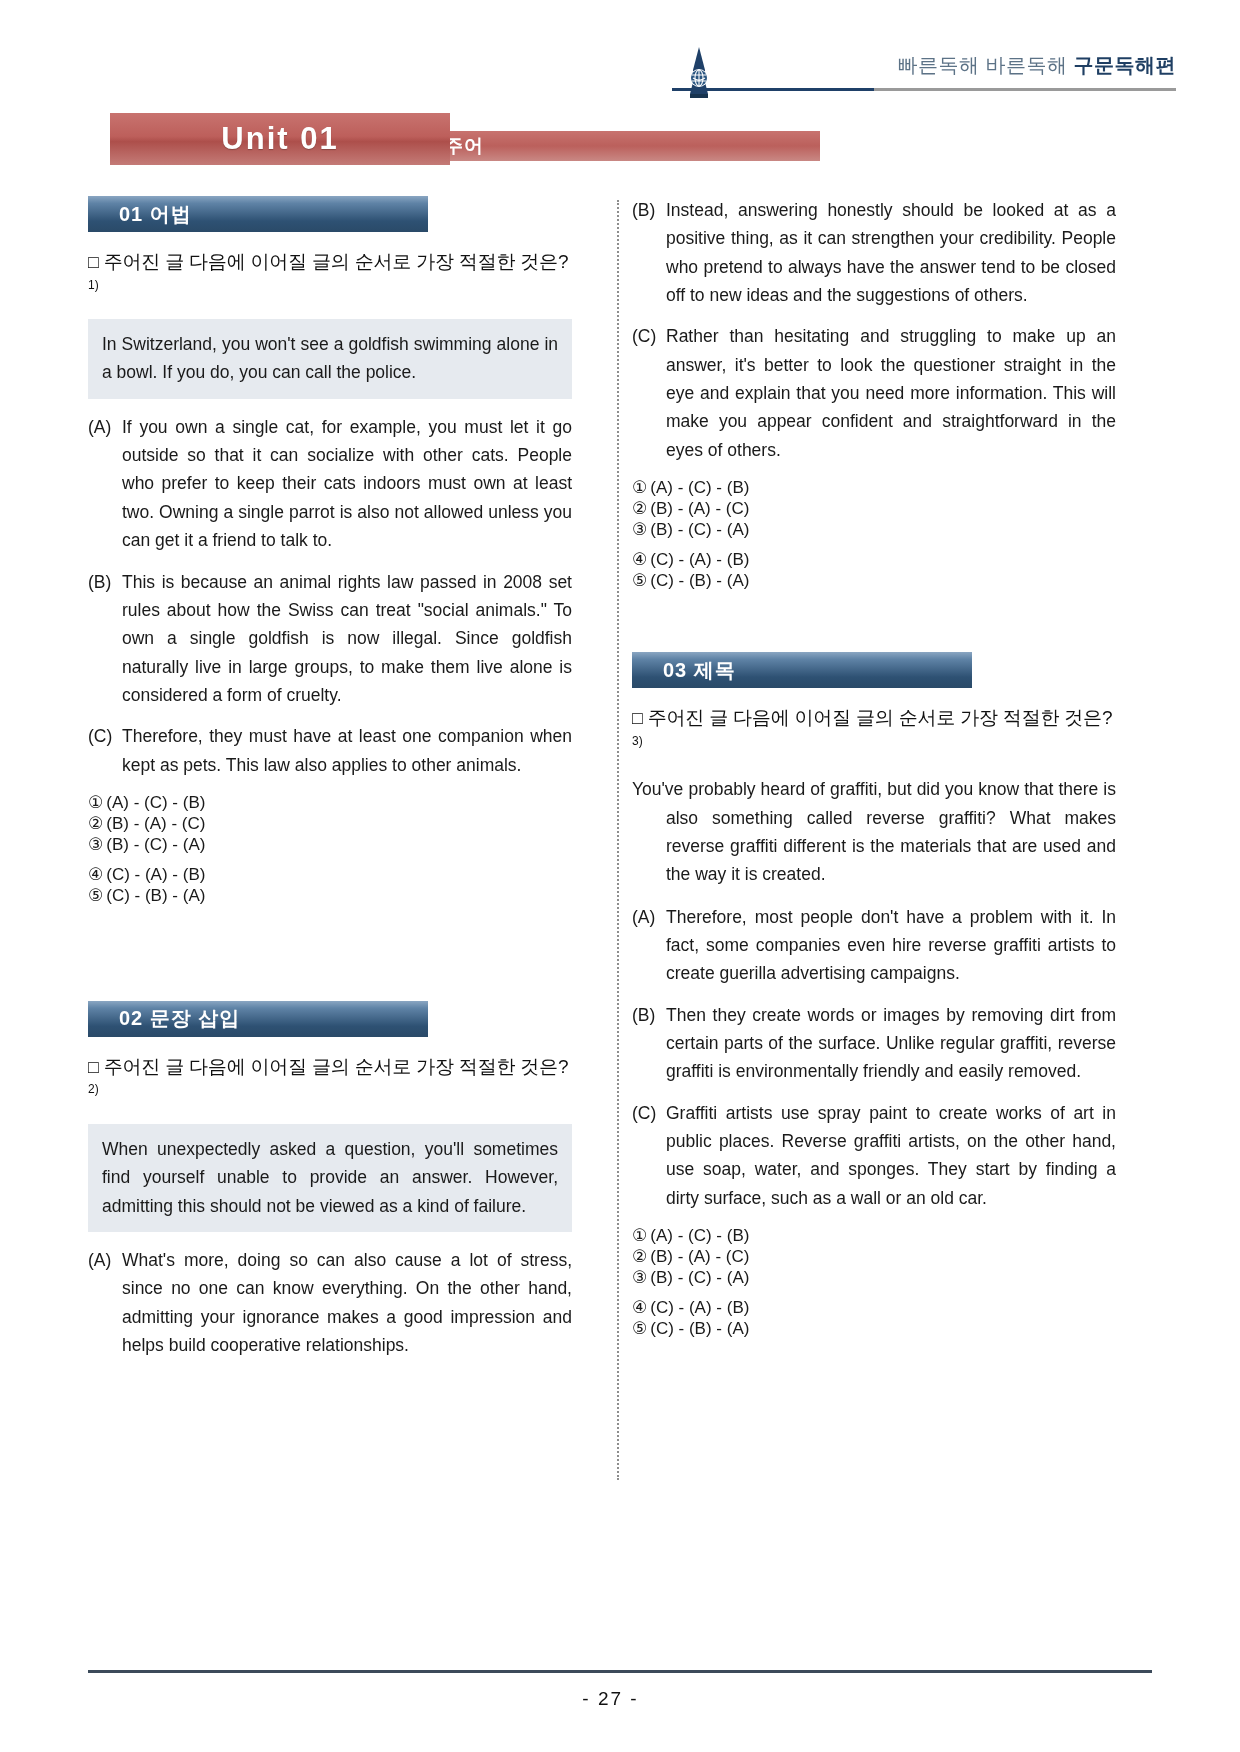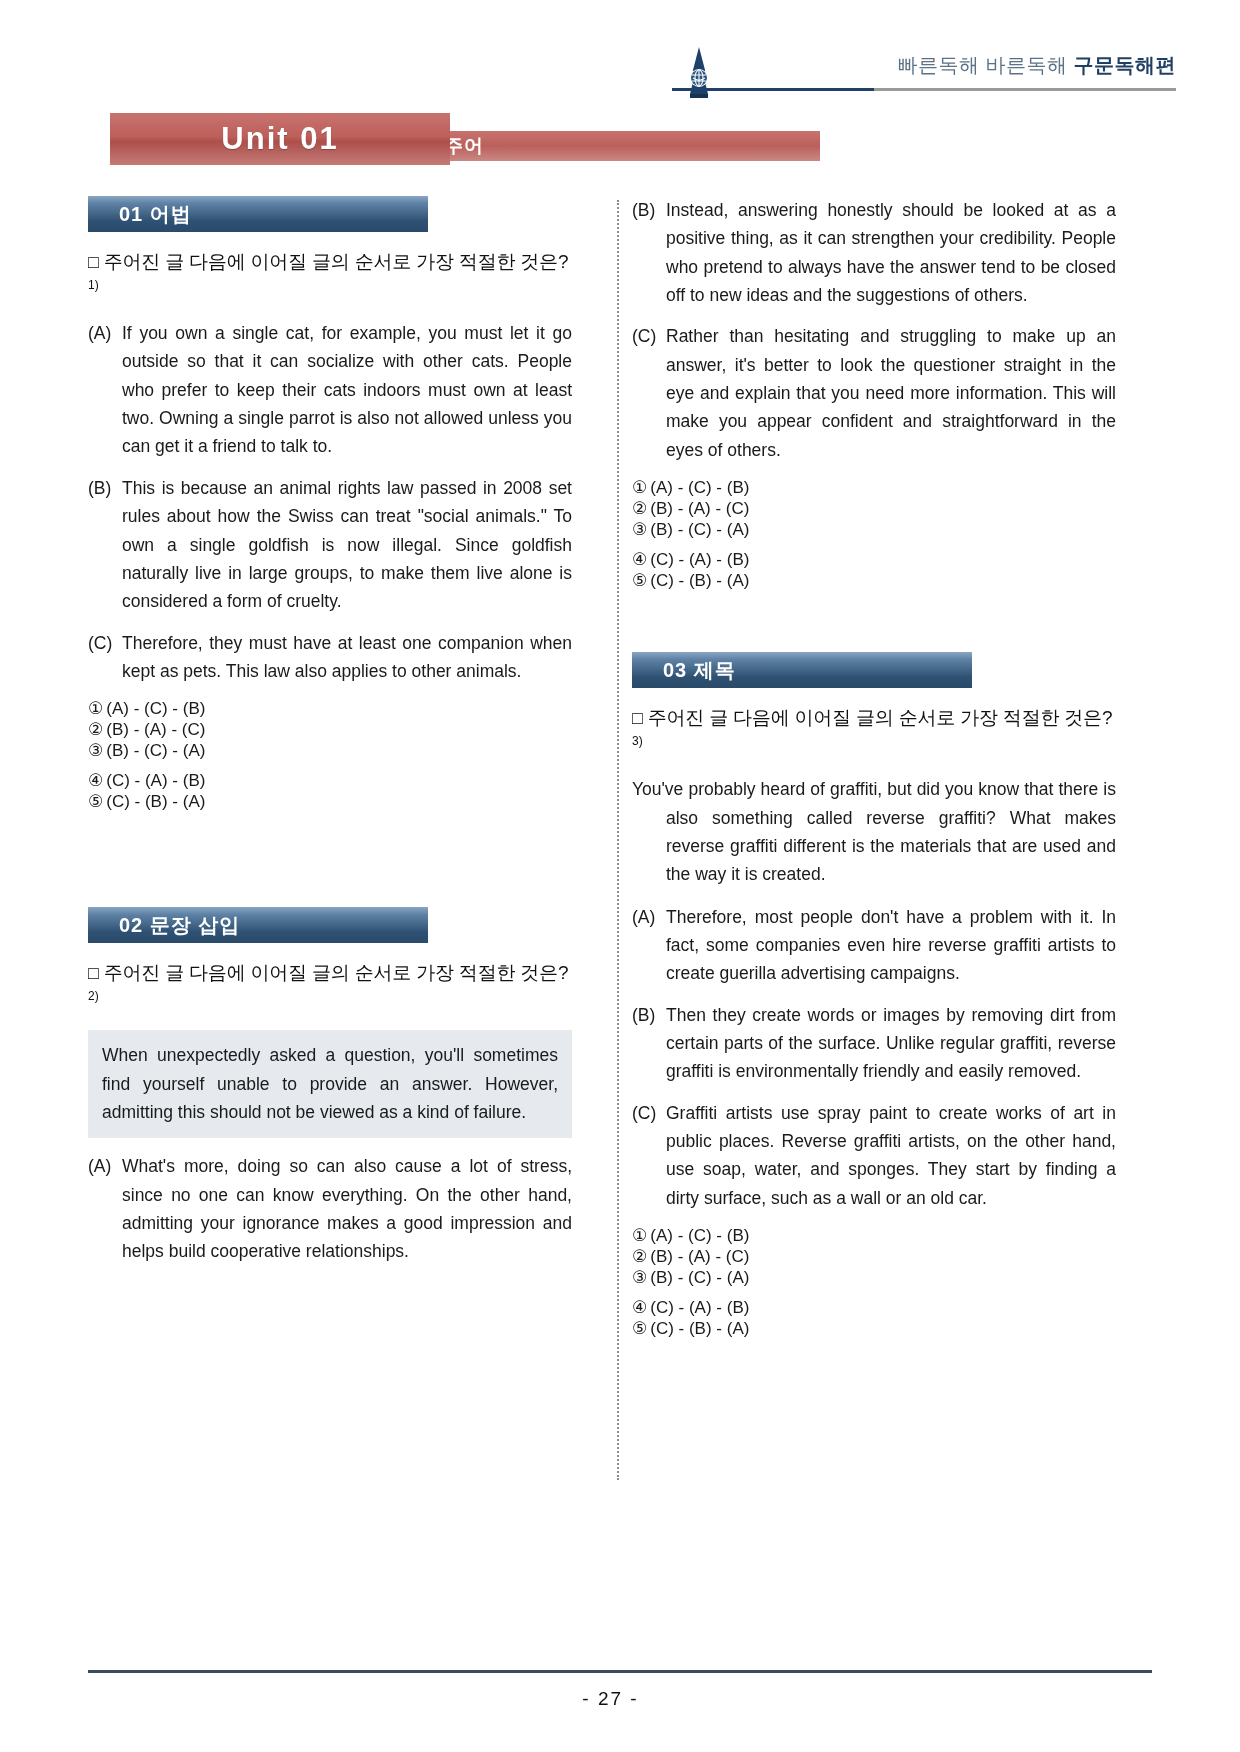--- a/index.html
+++ b/index.html
@@ -171,20 +171,23 @@
 <div class="col col-left">
 
   <div>
     <div class="sec-bar">
       <span class="sec-text">01  어법</span>
     </div>
     <div class="stem">
       <span class="sq">□</span><span>주어진 글 다음에 이어질 글의 순서로 가장 적절한 것은?</span><sup>1)</sup>
     </div>
 
+    <div class="passage-box">
+      <p>In Switzerland, you won't see a goldfish swimming alone in a bowl. If you do, you can call the police.</p>
+    </div>
 
     <div class="opt">
       <span class="opt-label">(A)</span>
       <span class="opt-body">If you own a single cat, for example, you must let it go outside so that it can socialize with other cats. People who prefer to keep their cats indoors must own at least two. Owning a single parrot is also not allowed unless you can get it a friend to talk to.</span>
     </div>
     <div class="opt">
       <span class="opt-label">(B)</span>
       <span class="opt-body">This is because an animal rights law passed in 2008 set rules about how the Swiss can treat "social animals." To own a single goldfish is now illegal. Since goldfish naturally live in large groups, to make them live alone is considered a form of cruelty.</span>
     </div>
     <div class="opt">

